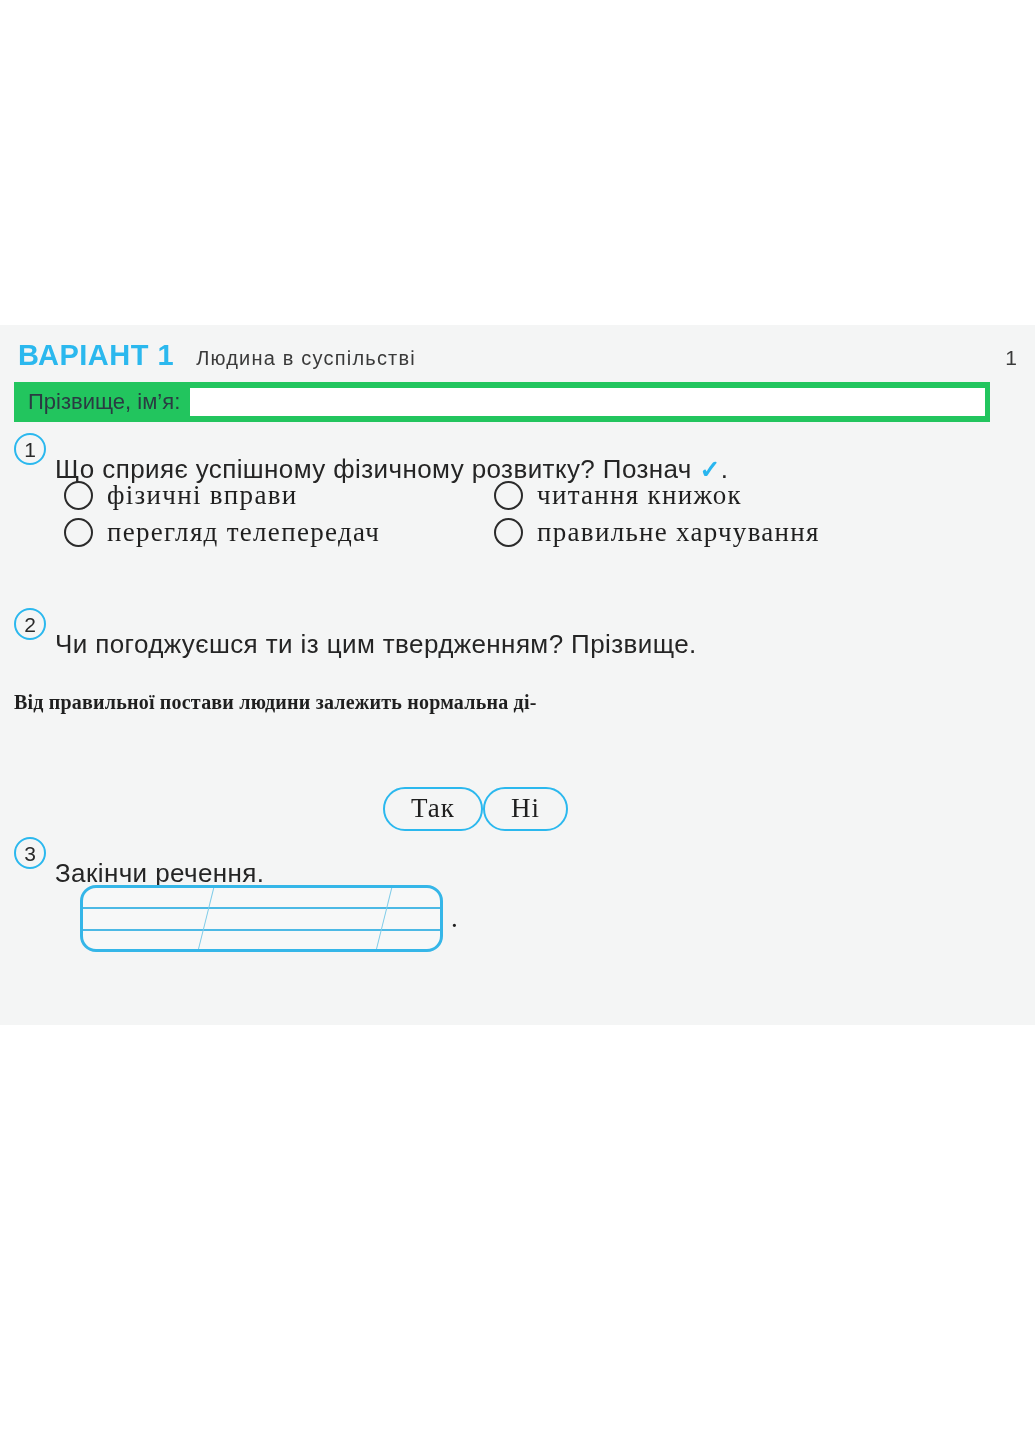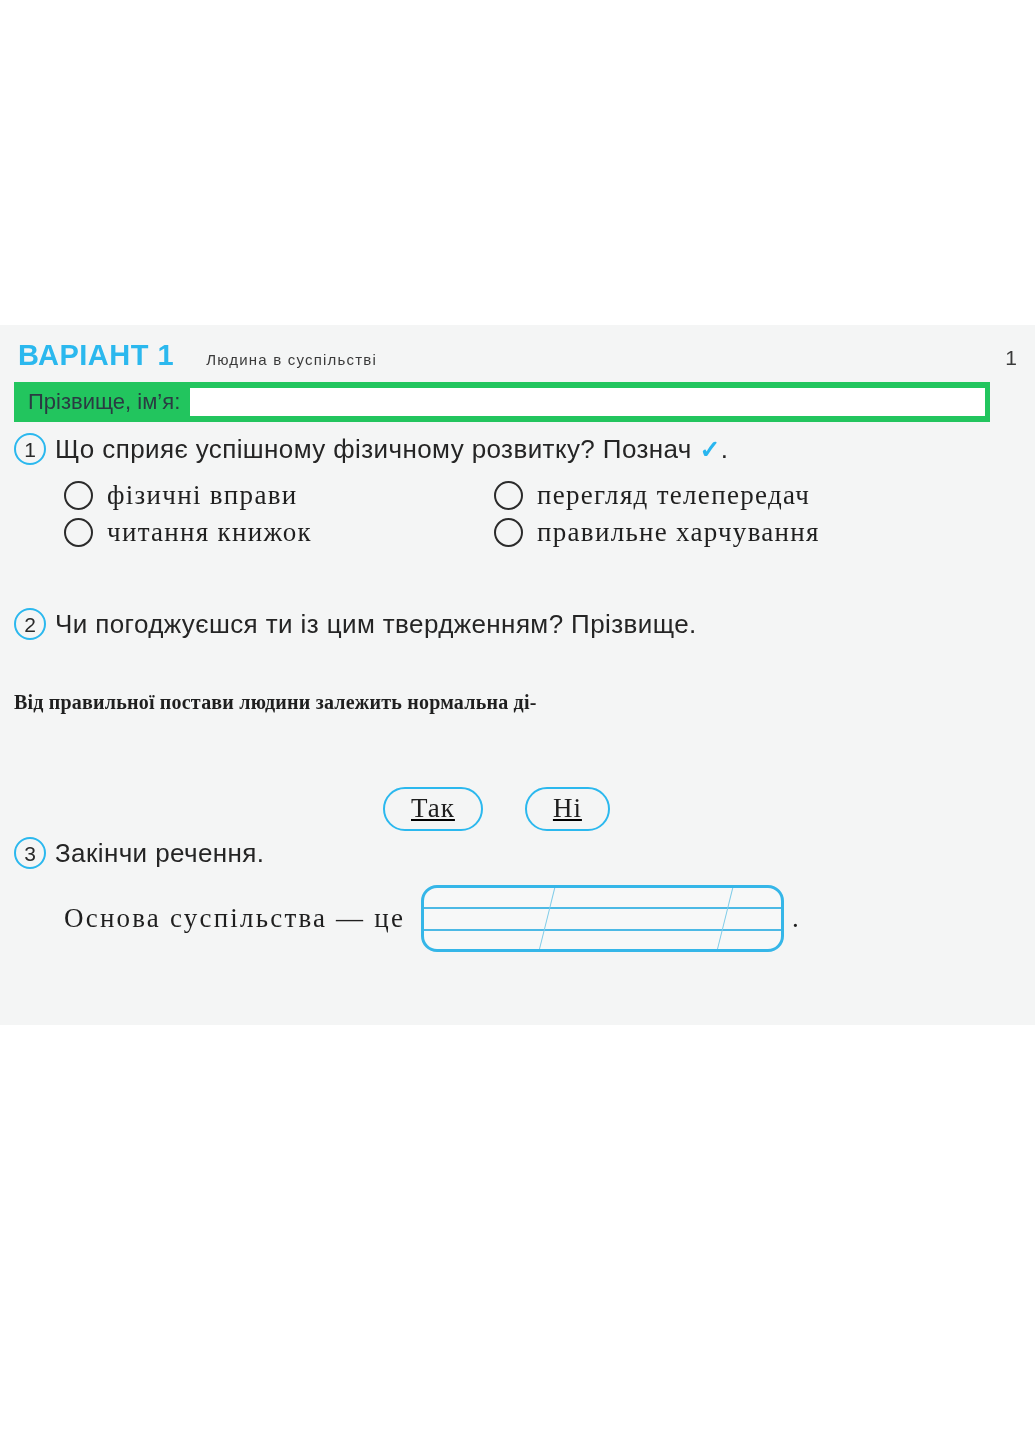--- a/index.html
+++ b/index.html
@@ -38,22 +38,22 @@
     align-items: baseline;
   }
   .variant-title {
     font-size: 29px;
     font-weight: bold;
     color: #2bb8ee;
     letter-spacing: 0.5px;
     white-space: nowrap;
   }
   .header-subject {
-    margin-left: 32px;
-    font-size: 15px;
+    margin-left: 22px;
+    font-size: 20px;
     color: #3a3a3a;
     letter-spacing: 1.2px;
     white-space: nowrap;
   }
   .page-number {
     margin-left: auto;
     font-size: 21px;
     color: #3a3a3a;
   }
 
@@ -109,20 +109,21 @@
     color: #2a2a2a;
     line-height: 1;
   }
   .q-text {
     margin-left: 9px;
     font-size: 26px;
     color: #252525;
     letter-spacing: 0.4px;
     white-space: nowrap;
     line-height: 32px;
+    margin-top: 20px;
   }
   .check-glyph {
     color: #29b6ef;
     font-size: 25px;
     font-weight: bold;
   }
 
   
   #q1 { left: 14px; top: 108px; }
 
@@ -172,22 +173,20 @@
     line-height: 44px;
     letter-spacing: 0.2px;
     font-weight: bold;
   }
 
   .yesno {
     position: absolute;
     left: 383px;
     top: 462px;
     display: flex;
-    gap: 42px;
-    text-decoration: underline;
   }
   .pill {
     border: 2.5px solid #2bb8ee;
     border-radius: 22px;
     background: #f4f5f5;
     padding: 2px 26px 4px;
     font-family: "Liberation Serif", serif;
     font-size: 27px;
     color: #1f1f1f;
     letter-spacing: 1px;
@@ -275,25 +274,25 @@
     </span>
   </div>
 
   <div class="options">
     <div class="option">
       <span class="option-bubble"></span>
       <span class="option-label">фізичні вправи</span>
     </div>
     <div class="option">
       <span class="option-bubble"></span>
-      <span class="option-label">перегляд телепередач</span>
+      <span class="option-label">читання книжок</span>
     </div>
     <div class="option">
       <span class="option-bubble"></span>
-      <span class="option-label">читання книжок</span>
+      <span class="option-label">перегляд телепередач</span>
     </div>
     <div class="option">
       <span class="option-bubble"></span>
       <span class="option-label">правильне харчування</span>
     </div>
   </div>
 
   <div class="q-row" id="q2">
     <span class="q-num">2</span>
     <span class="q-text">Чи погоджуєшся ти із цим твердженням? Прізвище.</span>
@@ -307,21 +306,20 @@
     <span class="pill">Так</span>
     <span class="pill">Ні</span>
   </div>
 
   <div class="q-row" id="q3">
     <span class="q-num">3</span>
     <span class="q-text">Закінчи речення.</span>
   </div>
 
   <div class="answer-line">
-    <span class="answer-lead">Основа суспільства — це</span>
 
     <div class="writing-box">
       <span class="rule-h r1"></span>
       <span class="rule-h r2"></span>
       <span class="rule-slant s1"></span>
       <span class="rule-slant s2"></span>
     </div>
 
     <span class="answer-dot">.</span>
   </div>

